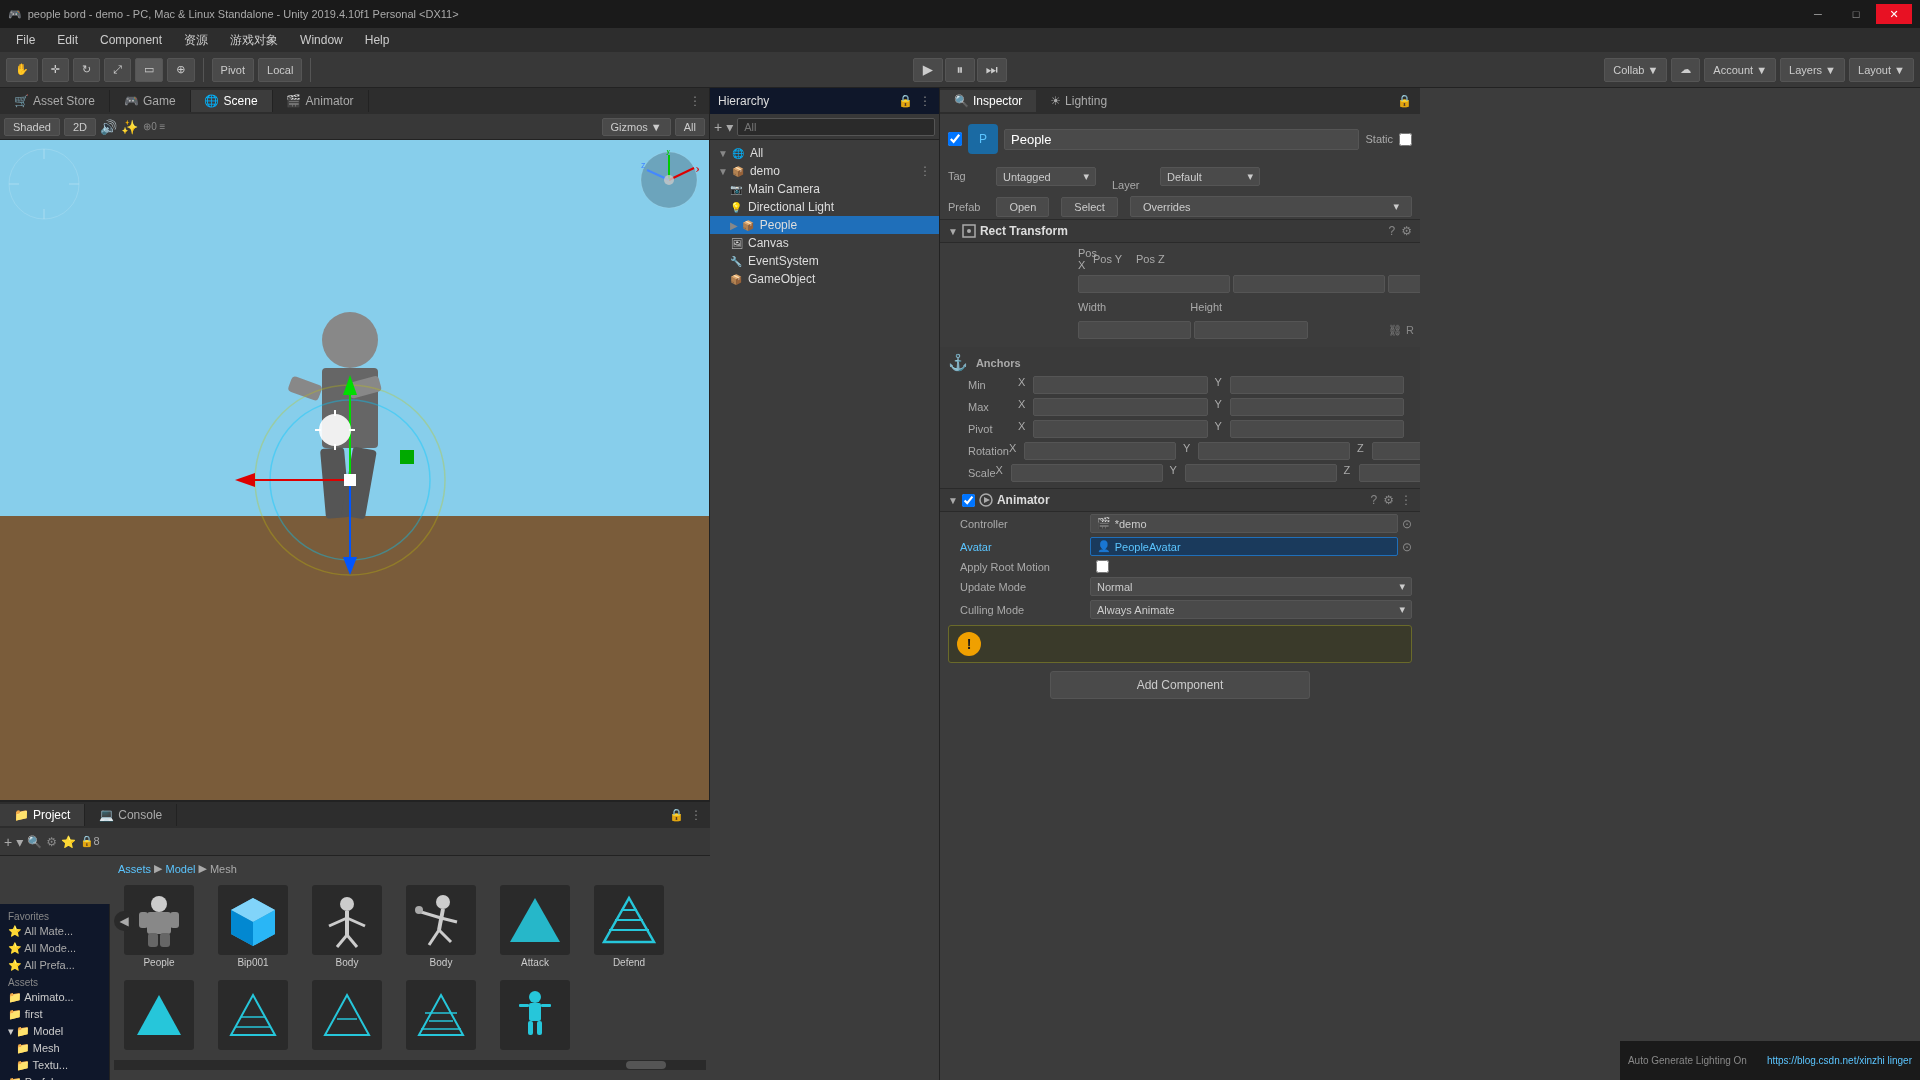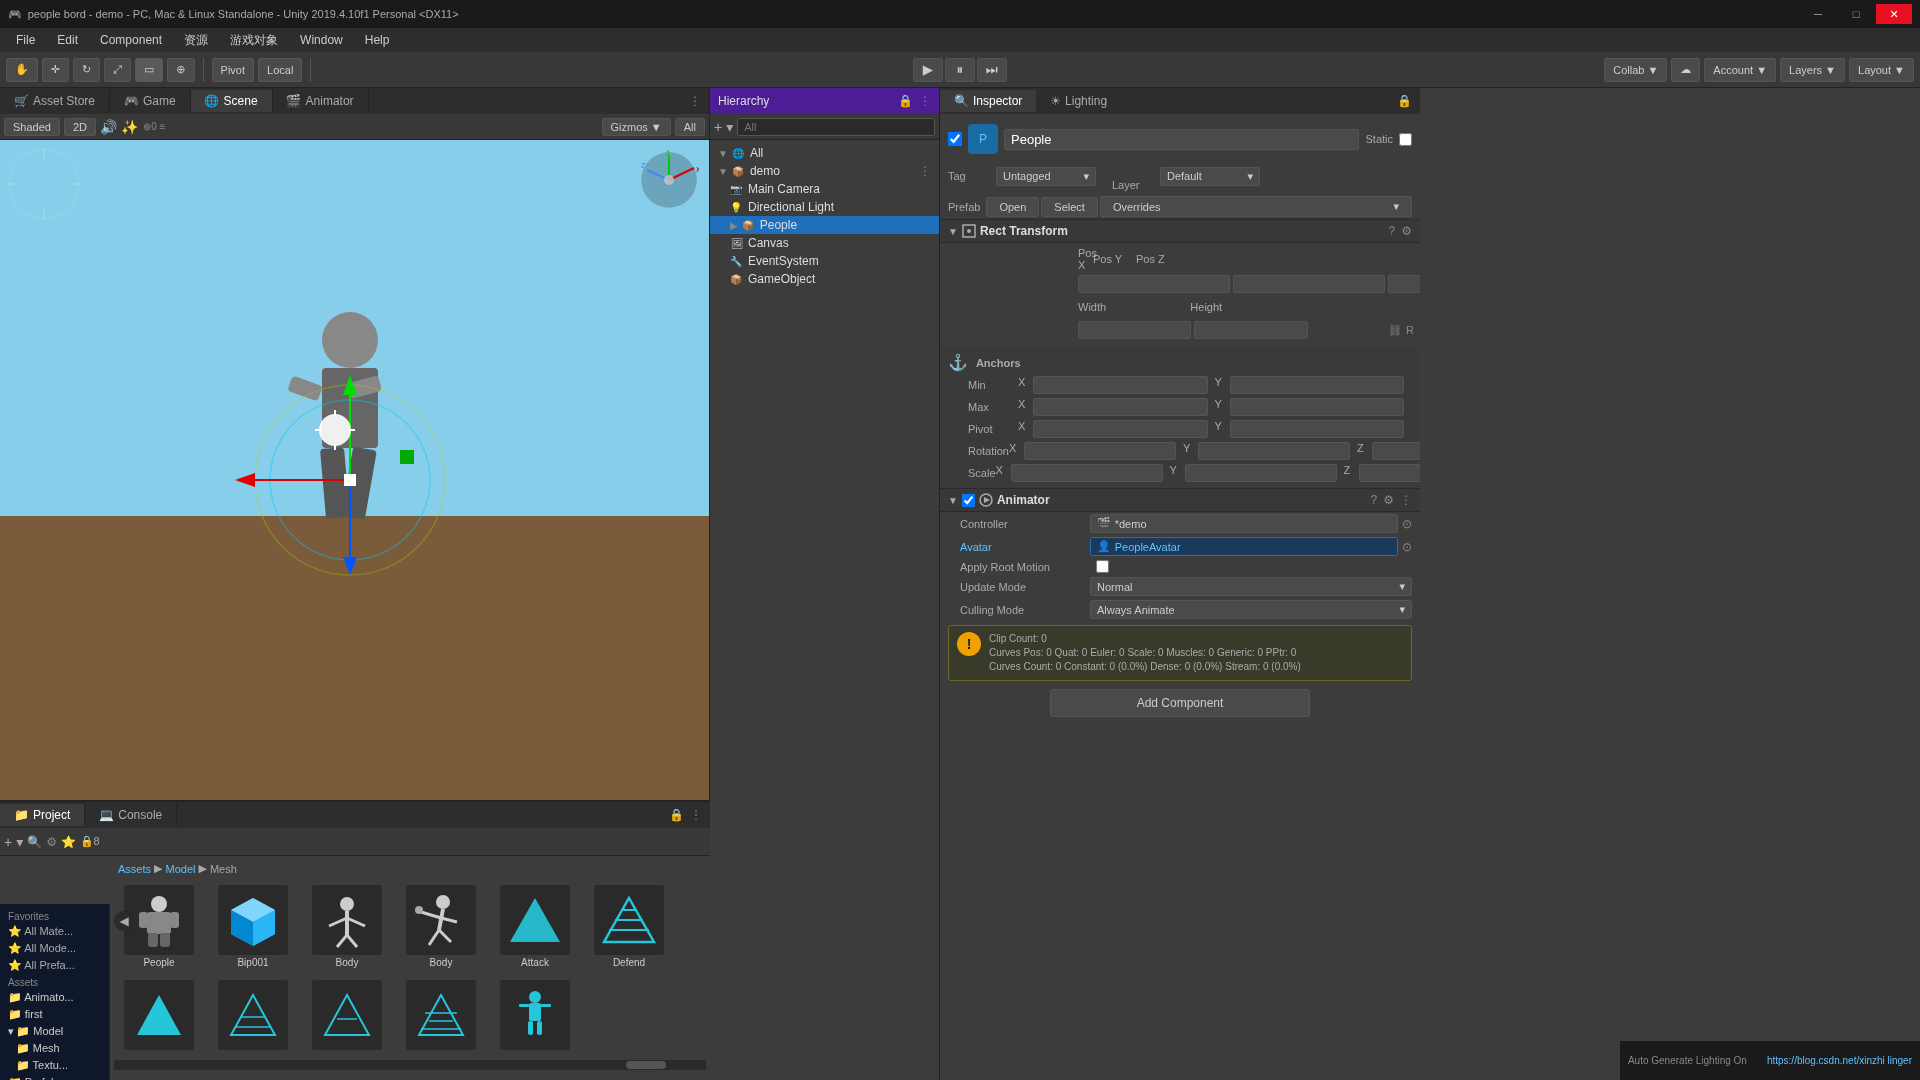--- a/index.html
+++ b/index.html
@@ -32,42 +32,42 @@
     #scene-panel { width: 710px; display: flex; flex-direction: column; border-right: 1px solid #222; }
     #scene-tabs { height: 26px; background: #2d2d2d; display: flex; align-items: center; }
     .panel-tab { padding: 4px 14px; font-size: 12px; color: #aaa; cursor: pointer; border-right: 1px solid #222; display: flex; align-items: center; gap: 4px; }
     .panel-tab.active { background: #3c3c3c; color: #fff; }
     #scene-toolbar { height: 26px; background: #383838; display: flex; align-items: center; padding: 0 4px; gap: 4px; border-bottom: 1px solid #222; justify-content: space-between; }
     .scene-tb-btn { padding: 2px 8px; background: #4a4a4a; border: 1px solid #555; color: #ccc; font-size: 11px; cursor: pointer; border-radius: 2px; }
     #scene-viewport { flex: 1; background: linear-gradient(180deg, #87ceeb 0%, #87ceeb 40%, #7a5c3a 40%, #7a5c3a 100%); position: relative; overflow: hidden; }
 
     
     #hierarchy-panel { width: 230px; border-right: 1px solid #222; display: flex; flex-direction: column; }
-    #hierarchy-header { height: 26px; background: #4c1d95; display: flex; align-items: center; padding: 0 8px; justify-content: space-between; }
+    #hierarchy-header { height: 26px; background: #0f172a; display: flex; align-items: center; padding: 0 8px; justify-content: space-between; }
     #hierarchy-toolbar { height: 26px; background: #383838; display: flex; align-items: center; padding: 0 4px; gap: 4px; border-bottom: 1px solid #222; }
     #hierarchy-list { flex: 1; background: #3c3c3c; padding: 4px 0; }
     .hier-item { padding: 2px 8px; cursor: pointer; display: flex; align-items: center; gap: 4px; }
     .hier-item.selected { background: #1f6fba; }
     .hier-item.indent-1 { padding-left: 20px; }
     .hier-arrow { font-size: 10px; color: #888; }
     .hier-icon { width: 14px; height: 14px; display: flex; align-items: center; justify-content: center; font-size: 10px; }
 
     
     #inspector-panel { width: 480px; display: flex; flex-direction: column; background: #3c3c3c; }
     #inspector-header { height: 26px; background: #2d2d2d; display: flex; align-items: center; }
     .insp-tab { padding: 4px 14px; font-size: 12px; color: #aaa; cursor: pointer; display: flex; align-items: center; gap: 4px; }
     .insp-tab.active { background: #3c3c3c; color: #fff; }
     #inspector-body { flex: 1; overflow-y: auto; padding: 6px 0; }
 
     
     .insp-obj-bar { display: flex; align-items: center; padding: 4px 8px; gap: 6px; }
     .insp-icon { width: 30px; height: 30px; background: #1a6aa3; border-radius: 4px; display: flex; align-items: center; justify-content: center; color: #5bc5ff; font-size: 16px; }
     .insp-static { font-size: 11px; color: #aaa; }
 
-    .insp-prefab-bar { display: flex; align-items: center; padding: 2px 8px; gap: 2px; }
+    .insp-prefab-bar { display: flex; align-items: center; padding: 2px 8px; gap: 12px; }
     .prefab-btn { padding: 3px 12px; background: #4a4a4a; border: 1px solid #555; color: #ccc; font-size: 11px; cursor: pointer; border-radius: 2px; }
     .prefab-overrides { flex: 1; padding: 3px 12px; background: #4a4a4a; border: 1px solid #555; color: #ccc; font-size: 11px; cursor: pointer; border-radius: 2px; text-align: right; display: flex; align-items: center; justify-content: space-between; }
 
     
     .component-header { display: flex; align-items: center; padding: 4px 8px; background: #383838; border-top: 1px solid #2a2a2a; border-bottom: 1px solid #2a2a2a; cursor: pointer; }
     .comp-arrow { font-size: 10px; color: #aaa; margin-right: 4px; }
     .comp-title { font-size: 12px; color: #ddd; font-weight: bold; flex: 1; }
     .comp-icons { display: flex; gap: 6px; align-items: center; }
     .comp-icon-btn { font-size: 12px; color: #888; cursor: pointer; }
 
@@ -125,21 +125,21 @@
     .asset-label { font-size: 10px; color: #ccc; text-align: center; margin-top: 2px; word-break: break-word; }
     .axis-widget { position: absolute; top: 10px; right: 10px; width: 60px; height: 60px; }
 
     
     ::-webkit-scrollbar { width: 8px; height: 8px; }
     ::-webkit-scrollbar-track { background: #2a2a2a; }
     ::-webkit-scrollbar-thumb { background: #555; border-radius: 4px; }
 
     .tag-layer-row { display: flex; align-items: center; gap: 8px; padding: 3px 8px; }
     .tag-label { color: #aaa; font-size: 11px; min-width: 40px; }
-    .tag-dropdown { background: #4a4a4a; border: 1px solid #555; color: #ccc; padding: 2px 6px; font-size: 11px; border-radius: 2px; cursor: pointer; display: flex; align-items: center; justify-content: space-between; min-width: 100px; }
+    .tag-dropdown { background: #4a4a4a; border: 1px solid #555; color: #ccc; padding: 2px 6px; font-size: 11px; border-radius: 2px; cursor: pointer; display: flex; align-items: flex-end; justify-content: space-between; min-width: 100px; }
 
     .bottom-scrollbar { height: 10px; background: #2a2a2a; position: relative; }
     .bottom-scroll-thumb { position: absolute; right: 40px; width: 40px; height: 8px; top: 1px; background: #555; border-radius: 4px; }
 
     
     .scene-corner-info { position: absolute; top: 4px; left: 4px; font-size: 10px; color: rgba(255,255,255,0.6); }
   </style>
 </head>
 <body>
 
@@ -555,25 +555,20 @@
       <div class="anim-field-row">
         <span class="anim-label">Culling Mode</span>
         <div class="anim-dropdown">
           <span>Always Animate</span>
           <span>▾</span>
         </div>
       </div>
 
       <div class="warning-box">
         <div class="warn-icon">!</div>
-        <div class="warn-text">
-          Clip Count: 0<br>
-          Curves Pos: 0 Quat: 0 Euler: 0 Scale: 0 Muscles: 0 Generic: 0 PPtr: 0<br>
-          Curves Count: 0 Constant: 0 (0.0%) Dense: 0 (0.0%) Stream: 0 (0.0%)
-        </div>
       </div>
 
       <button class="add-component-btn">Add Component</button>
 
     </div>
   </div>
 
 </div>
 
 <div id="bottom-area">

